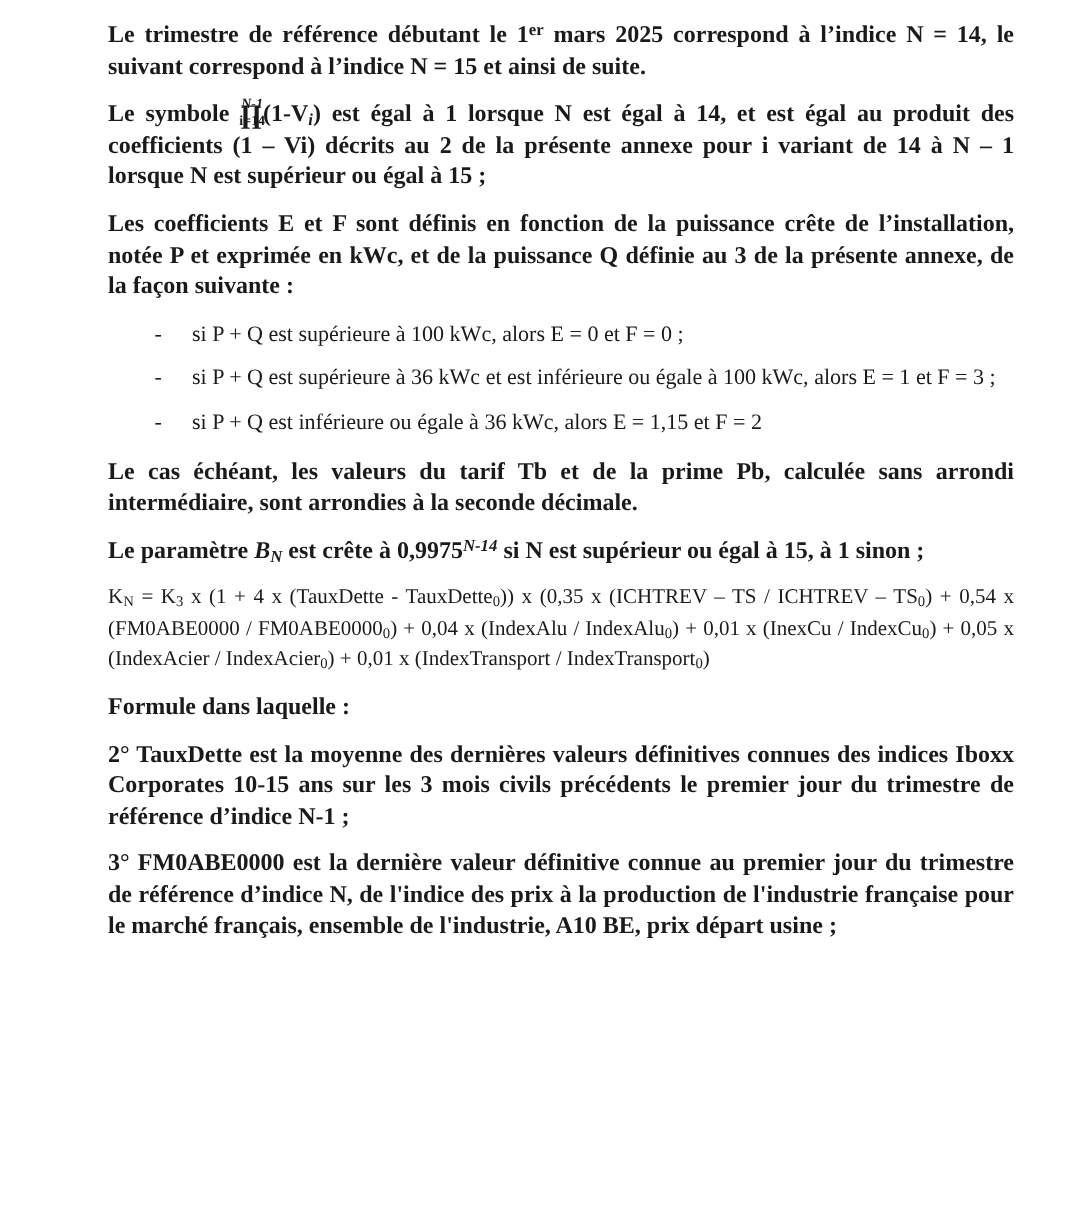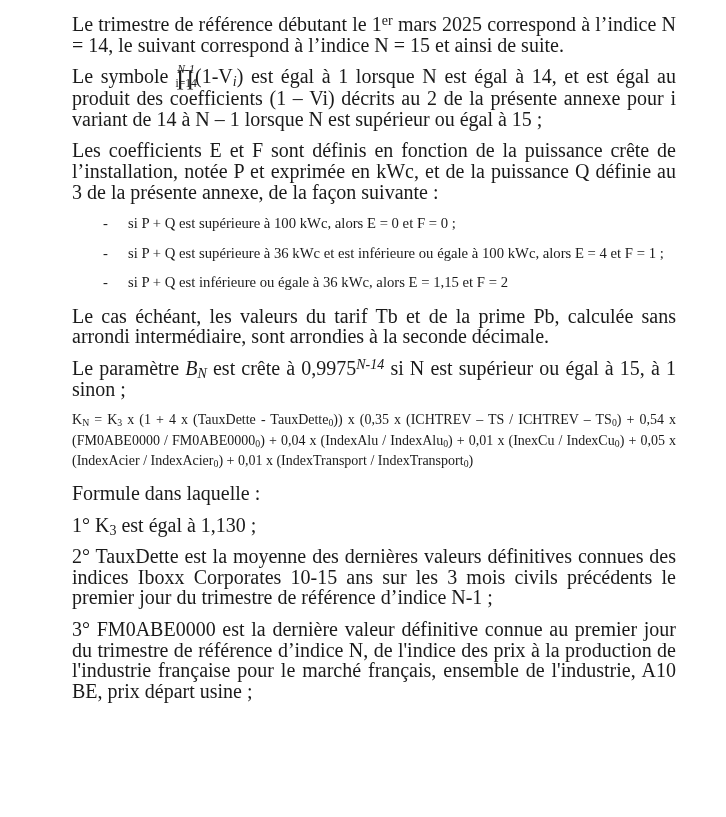--- a/index.html
+++ b/index.html
@@ -15,26 +15,27 @@
     overflow: hidden;
   }
   .page {
     position: relative;
     width: 726px;
     height: 817px;
     box-sizing: border-box;
     padding: 14px 50px 0 72px;
   }
   .para {
-    font-size: 20px;
+    font-size: 16px;
     line-height: 20.6px;
     text-align: justify;
     text-justify: inter-word;
     margin: 0 0 11px 0;
     hyphens: none;
+    font-weight: bold;
   }
   .formula {
     font-size: 14px;
     line-height: 20.6px;
     text-align: justify;
     margin: 0 0 11px 0;
   }
   ul.dash-list {
     list-style: none;
     margin: 0 0 11px 0;
@@ -104,36 +105,35 @@
 <div class="page">
 
   <p class="para"><span>Le trimestre de référence débutant le 1</span><sup>er</sup><span> mars 2025 correspond à l’indice N = 14, le suivant correspond à l’indice N = 15 et ainsi de suite.</span></p>
 
   <p class="para"><span>Le symbole </span><span class="prod"><span class="lim-top">N-1</span><span class="sym">∏</span><span class="lim-bot">i=14</span></span><span>(1-V</span><sub class="ital">i</sub><span>) est égal à 1 lorsque N est égal à 14, et est égal au produit des coefficients (1 – Vi) décrits au 2 de la présente annexe pour i variant de 14 à N – 1 lorsque N est supérieur ou égal à 15 ;</span></p>
 
   <p class="para">Les coefficients E et F sont définis en fonction de la puissance crête de l’installation, notée P et exprimée en kWc, et de la puissance Q définie au 3 de la présente annexe, de la façon suivante :</p>
 
   <ul class="dash-list">
     <li><span class="dash">-</span><span>si P + Q est supérieure à 100 kWc, alors E = 0 et F = 0 ;</span></li>
-    <li><span class="dash">-</span><span>si P + Q est supérieure à 36 kWc et est inférieure ou égale à 100 kWc, alors E = 4 et F = 1 ;</span></li>
+    <li><span class="dash">-</span><span>si P + Q est supérieure à 36 kWc et est inférieure ou égale à 100 kWc, alors E = 1 et F = 3 ;</span></li>
     <li><span class="dash">-</span><span>si P + Q est inférieure ou égale à 36 kWc, alors E = 1,15 et F = 2</span></li>
   </ul>
 
   <div class="spacer-sm"></div>
 
   <p class="para">Le cas échéant, les valeurs du tarif Tb et de la prime Pb, calculée sans arrondi intermédiaire, sont arrondies à la seconde décimale.</p>
 
   <p class="para"><span>Le paramètre </span><span class="ital">B</span><sub class="ital">N</sub><span> est crête à 0,9975</span><sup class="ital">N-14</sup><span> si N est supérieur ou égal à 15, à 1 sinon ;</span></p>
 
 
   <p class="formula"><span>K</span><sub>N</sub><span> = K</span><sub>3</sub><span> x (1 + 4 x (TauxDette - TauxDette</span><sub>0</sub><span>)) x (0,35 x (ICHTREV – TS / ICHTREV – TS</span><sub>0</sub><span>) + 0,54 x (FM0ABE0000 / FM0ABE0000</span><sub>0</sub><span>) + 0,04 x (IndexAlu / IndexAlu</span><sub>0</sub><span>) + 0,01 x (InexCu / IndexCu</span><sub>0</sub><span>) + 0,05 x (IndexAcier / IndexAcier</span><sub>0</sub><span>) + 0,01 x (IndexTransport / IndexTransport</span><sub>0</sub><span>)</span></p>
 
   <p class="para">Formule dans laquelle :</p>
 
-  <p class="para"><span>1° K</span><sub>3</sub><span> est égal à 1,130 ;</span></p>
 
   <p class="para">2° TauxDette est la moyenne des dernières valeurs définitives connues des indices Iboxx Corporates 10-15 ans sur les 3 mois civils précédents le premier jour du trimestre de référence d’indice N-1 ;</p>
 
 
   <p class="para">3° FM0ABE0000 est la dernière valeur définitive connue au premier jour du trimestre de référence d’indice N, de l'indice des prix à la production de l'industrie française pour le marché français, ensemble de l'industrie, A10 BE, prix départ usine ;</p>
 
 
 </div>
 
 </body></html>

